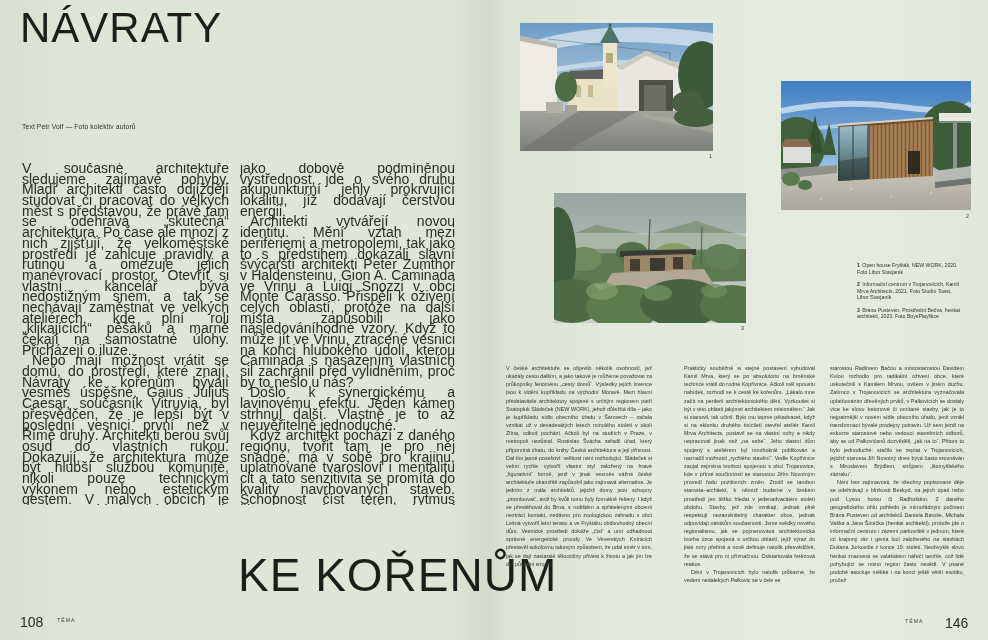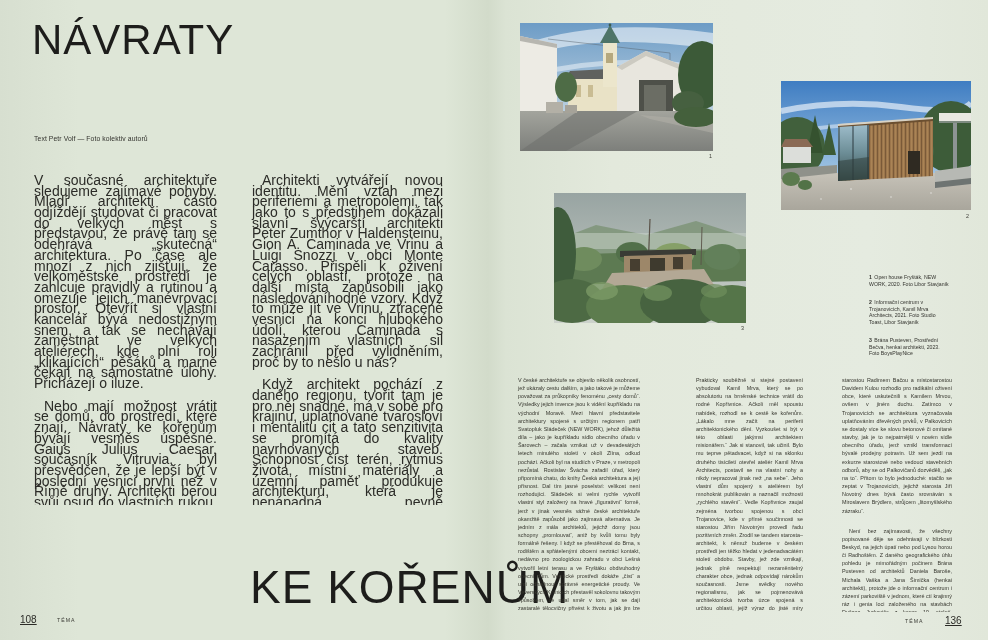--- a/index.html
+++ b/index.html
@@ -8,34 +8,34 @@
     font-family:"Liberation Sans",sans-serif;color:#24241f;
     background:#dfe6d8;
   }
   .spread{
     position:relative;width:988px;height:640px;
     background:linear-gradient(to right,
       #d7dfd0 0%, #dee6d7 8%, #dee6d7 45%, #d2dbca 49.4%,
       #dbe3d4 51.2%, #e3e9dc 62%, #e5ebe0 88%, #e1e7da 100%);
   }
   .abs{position:absolute;}
-  h1,h2,p{margin:12px;padding:0;}
+  h1,h2,p{margin:0;padding:0;}
 
   
   .title{left:20px;top:2px;font-size:42px;line-height:52px;font-weight:400;
          letter-spacing:1px;color:#1d1d1b;}
   .byline{left:22px;top:123px;font-size:6.8px;color:#33332e;letter-spacing:.1px;}
   .bodycol{font-size:14px;line-height:10.68px;text-align:justify;
            color:#2b2b27;overflow:hidden;height:342px;}
   .colA{left:22px;top:163px;width:207px;}
   .colB{left:240px;top:163px;width:215px;}
   .bodycol p.ind{text-indent:10px;}
   .subtitle{left:238px;top:549px;font-size:46px;line-height:52px;font-weight:400;
             letter-spacing:1px;color:#1d1d1b;}
-  .pagenum{font-size:10px;color:#2b2b27;text-decoration:underline;}
+  .pagenum{font-size:14px;color:#2b2b27;}
   .seclabel{font-size:5.2px;letter-spacing:1px;color:#3a3a34;}
 
   
   .photo{overflow:hidden;background:#999;}
   .photo svg{display:block;width:100%;height:100%;}
   .pho1{left:520px;top:23px;width:193px;height:128px;}
   .pho2{left:781px;top:81px;width:190px;height:129px;}
   .pho3{left:554px;top:193px;width:192px;height:130px;}
   .pholabel{font-size:5.4px;color:#3c3c36;}
 
@@ -61,21 +61,23 @@
   <section>
     <h1 class="abs title">NÁVRATY</h1>
     <p class="abs byline">Text Petr Volf — Foto kolektiv autorů</p>
 
     <div class="abs bodycol colA">
       <p>V současné architektuře sledujeme zajímavé pohyby. Mladí architekti často odjíždějí studovat či pracovat do velkých měst s představou, že právě tam se odehrává „skutečná“ architektura. Po čase ale mnozí z nich zjišťují, že velkoměstské prostředí je zahlcuje pravidly a rutinou a omezuje jejich manévrovací prostor. Otevřít si vlastní kancelář bývá nedostižným snem, a tak se nechávají zaměstnat ve velkých ateliérech, kde plní roli „klikajících“ pěšáků a marně čekají na samostatné úlohy. Přicházejí o iluze.</p>
       <p class="ind">Nebo mají možnost vrátit se domů, do prostředí, které znají. Návraty ke kořenům bývají vesměs úspěšné. Gaius Julius Caesar, současník Vitruvia, byl přesvědčen, že je lepší být v poslední vesnici první než v Římě druhý. Architekti berou svůj osud do vlastních rukou. Dokazují, že architektura může být hlubší službou komunitě, nikoli pouze technickým výkonem nebo estetickým gestem. V malých obcích je navíc architektonický zásah nejenom viditelnější, ale hlavně smysluplnější: každá úprava náměstí, návsi či plácku nebo ztraceného zákoutí, přestavba dožilého kulturního domu či obyčejné autobusové zastávky má okamžitý dopad na život lidí. Lávka přes potok se stává setkávacím uzlem. Hasičská stanice má roli orientačního bodu a tribuna fotbalového hřiště je neformálním fórem. Rozhledna dodá nadhled a spolehlivě přitáhne pozornost. Díky tomu pak návštěvníci zjistí, jak rozsáhlou metamorfózou vesnice, o které dosud nic nevěděli, prochází. Rozhledny není nutné brát</p>
     </div>
 
     <div class="abs bodycol colB">
+      <p>jako dobově podmíněnou výstřednost, jde o svého druhu akupunkturní jehly prokrvující lokalitu, jíž dodávají čerstvou energii.</p>
       <p class="ind">Architekti vytvářejí novou identitu. Mění vztah mezi periferiemi a metropolemi, tak jako to s předstihem dokázali slavní švýcarští architekti Peter Zumthor v Haldensteinu, Gion A. Caminada ve Vrinu a Luigi Snozzi v obci Monte Carasso. Přispěli k oživení celých oblastí, protože na další místa zapůsobili jako následováníhodné vzory. Když to může jít ve Vrinu, ztracené vesnici na konci hlubokého údolí, kterou Caminada s nasazením vlastních sil zachránil před vylidněním, proč by to nešlo u nás?</p>
+      <p class="ind">Došlo k synergickému a lavinovému efektu. Jeden kámen strhnul další. Vlastně je to až neuvěřitelně jednoduché.</p>
       <p class="ind">Když architekt pochází z daného regionu, tvořit tam je pro něj snadné, má v sobě pro krajinu, uplatňované tvarosloví i mentalitu cit a tato senzitivita se promítá do kvality navrhovaných staveb. Schopnost číst terén, rytmus života, místní materiály a územní paměť produkuje architekturu, která je nenápadná, pevně zakořeněná a přitom současná. Vzniká tak cosi, co by šlo označit jako „intimní modernita“: díla, jež sice nejsou velká, ale mají v sobě zakódovanou přesnost, respekt a schopnost odolávat zubu času. Protože nic nepředstírají, jsou pravdivá, a jak známo, pravda se neomrzí, kdežto podbízivost založená na laciném gestu, na módní vlně, vyprchá rychle jako mlha nad rybníkem. Stačí, aby se zvedlo lehké povětří a zůstane jenom nabubřelé, trapné prázdno.</p>
     </div>
 
     <h2 class="abs subtitle">KE KOŘENŮM</h2>
 
     <span class="abs pagenum" style="left:20px;top:614px;">108</span>
     <span class="abs seclabel" style="left:57px;top:617px;">TÉMA</span>
   </section>
 
   <section>
@@ -248,15 +250,15 @@
     <div class="abs tinycol tc2">
       <p>Prakticky souběžně si stejné postavení vybudoval Kamil Mrva, který se po absolutoriu na brněnské technice vrátil do rodné Kopřivnice. Ačkoli měl spoustu nabídek, rozhodl se k cestě ke kořenům. „Lákalo mne začít na periferii architektonického dění. Vyzkoušet si být v této oblasti jakýmsi architektem misionářem.“ Jak si stanovil, tak učinil. Bylo mu teprve pětadvacet, když si na sklonku druhého tisíciletí otevřel ateliér Kamil Mrva Architects, postavil se na vlastní nohy a nikdy nepracoval jinak než „na sebe“. Jeho vlastní dům spojený s ateliérem byl mnohokrát publikován a naznačil možnosti „rychlého stavění“. Vedle Kopřivnice zaujal zejména tvorbou spojenou s obcí Trojanovice, kde v přímé součinnosti se starostou Jiřím Novotným provedl řadu pozitivních změn. Zrodil se tandem starosta–architekt, k němuž budeme v českém prostředí jen těžko hledat v jedenadvacátém století obdobu. Stavby, jež zde vznikají, jednak plně respektují nezaměnitelný charakter obce, jednak odpovídají nárokům současnosti. Jsme svědky nového regionalismu, jak se pojmenovává architektonická tvorba úzce spojená s určitou oblastí, jejíž výraz do jisté míry přebírá a nově definuje natolik přesvědčivě, že se stává pro ni příznačnou. Odstartovala řetězová reakce.</p>
       <p class="ind">Dění v Trojanovicích bylo natolik průkazné, že vedení nedalekých Palkovic se v čele se</p>
     </div>
     <div class="abs tinycol tc3">
       <p>starostou Radimem Bačou a místostarostou Davidem Kulou rozhodlo pro radikální oživení obce, které uskutečnili s Kamilem Mrvou, ovšem v jiném duchu. Zatímco v Trojanovicích se architektura vyznačovala uplatňováním dřevěných prvků, v Palkovicích se dostaly více ke slovu betonové či omítané stavby, jak je to nejpatrnější v novém sídle obecního úřadu, jenž vznikl transformací bývalé prodejny potravin. Už sem jezdí na exkurze starostové nebo vedoucí stavebních odborů, aby se od Palkovičanů dozvěděli, „jak na to“. Přitom to bylo jednoduché: stačilo se zeptat v Trojanovicích, jejichž starosta Jiří Novotný dnes bývá často srovnáván s Miroslavem Brýdlem, strůjcem „litomyšlského zázraku“.</p>
       <p class="ind">Není bez zajímavosti, že všechny popisované děje se odehrávají v blízkosti Beskyd, na jejich úpatí nebo pod Lysou horou či Radhoštěm. Z daného geografického úhlu pohledu je mimořádným počinem Brána Pusteven od architektů Daniela Baroše, Michala Vaška a Jana Šimíčka (henkai architekti), protože jde o informační centrum i zázemí parkoviště v jednom, které ctí krajinný ráz i genia loci založeného na stavbách Dušana Jurkoviče z konce 19. století. Neobvyklé slovo henkai znamená ve valašském nářečí tamhle, což lidé pohybující se mimo region často nevědí. V psané podobě asociuje měkké i na konci ještě větší exotiku, pročež</p>
     </div>
 
     <span class="abs seclabel" style="left:905px;top:618px;">TÉMA</span>
-    <span class="abs pagenum" style="left:945px;top:615px;">136</span>
+    <span class="abs pagenum" style="left:945px;top:615px;">146</span>
   </section>
 </div>
 
 </body></html>

